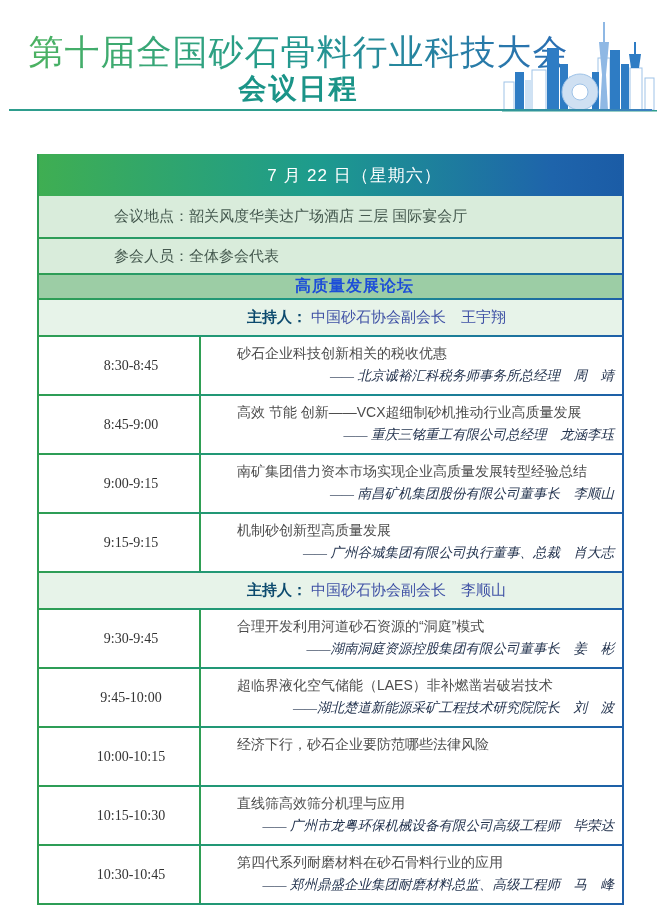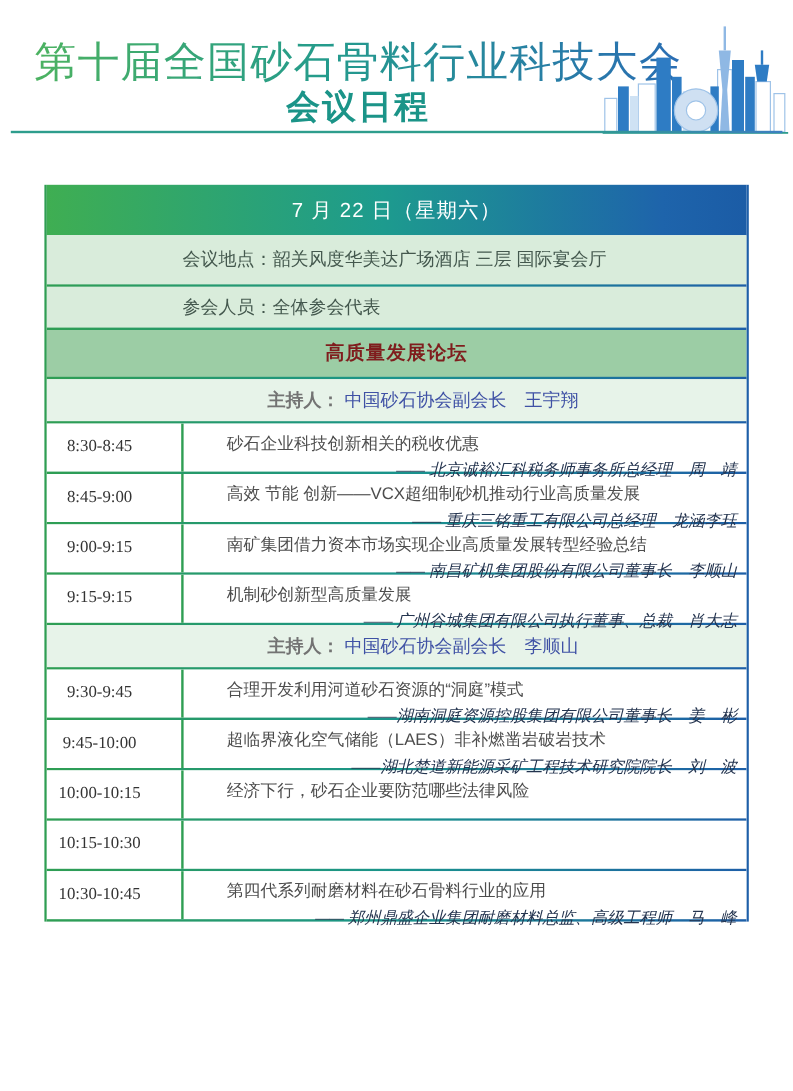--- a/index.html
+++ b/index.html
@@ -21,33 +21,33 @@
   }
   .header-rule { position:absolute; left:9px; right:9px; top:109px; height:2px;
     background:linear-gradient(90deg,#2e9d8d 0%,#2e9d8d 72%,#3c7fc0 100%); }
   .skyline { position:absolute; right:4px; top:20px; }
 
   
   .agenda { position:absolute; left:37px; top:154px; width:587px;
     border-left:2px solid #2f9e53; border-right:2px solid #1e5fa8; }
   .row { display:flex; align-items:center; width:100%;
     border-style:solid; border-width:0 0 2px 0;
-    border-image:linear-gradient(90deg,#2f9e53 0%,#1a948c 50%,#1e5fa8 100%) 1; }
+    border-image:linear-gradient(90deg,#2f9e53 0%,#1a948c 50%,#1e5fa8 100%) 1;padding-left:48px; }
   .row-day { height:42px; justify-content:center;
     background:linear-gradient(90deg,#3fae52 0%,#1d9b8e 48%,#1e64ab 88%,#1b5ca6 100%);
     color:#ffffff; font-size:17px; letter-spacing:1px; border:none; }
-  .row-info { height:43px; background:#d9ecdb; color:#44584e; font-size:15px; padding-left:113px; }
+  .row-info { height:43px; background:#d9ecdb; color:#44584e; font-size:15px; padding-left:75px; }
   .row-info2 { height:36px; }
-  .row-forum { height:41px; justify-content:center; background:#9ccda5;
-    color:#7f1d1d; font-size:16px; font-weight:bold; letter-spacing:1px; }
+  .row-forum { height:25px; justify-content:center; background:#9ccda5;
+    color:#1d4ed8; font-size:16px; font-weight:bold; letter-spacing:1px; }
   .row-host { height:37px; justify-content:center; background:#e7f3e9; font-size:15px; }
-  .host-label { color:#737373; font-weight:bold;margin-left:44px; }
+  .host-label { color:#0c4a6e; font-weight:bold;margin-left:44px; }
   .host-name { color:#3f51a5; margin-left:4px; }
 
-  .row-session { height:42px; background:#ffffff; align-items:stretch;gap:24px; }
+  .row-session { height:59px; background:#ffffff; align-items:stretch;gap:24px; }
   .cell-time { width:88px; flex:0 0 88px; display:flex; align-items:center; justify-content:center;
     font-family:"Liberation Serif", serif; font-size:14px; color:#333333; }
   .vdiv { width:2px; flex:0 0 2px; background:#2f9e53; }
   .cell-content { flex:1; display:flex; flex-direction:column; padding:7px 8px 4px 12px; }
   .topic { font-size:14px; color:#4d4d4d; line-height:19px; }
   .speaker { font-family:"Liberation Serif", serif; font-style:italic; font-size:13.5px;
     color:#24344f; text-align:right; margin-top:4px; line-height:18px; }
 </style>
 </head>
 <body>
@@ -188,20 +188,24 @@
       <div class="cell-time">10:00-10:15</div>
       <div class="vdiv"></div>
       <div class="cell-content">
         <div class="topic">经济下行，砂石企业要防范哪些法律风险</div>
       </div>
     </div>
 
     <div class="row row-session">
       <div class="cell-time">10:15-10:30</div>
       <div class="vdiv"></div>
+      <div class="cell-content">
+        <div class="topic">直线筛高效筛分机理与应用</div>
+        <div class="speaker">—— 广州市龙粤环保机械设备有限公司高级工程师　毕荣达</div>
+      </div>
     </div>
 
     <div class="row row-session">
       <div class="cell-time">10:30-10:45</div>
       <div class="vdiv"></div>
       <div class="cell-content">
         <div class="topic">第四代系列耐磨材料在砂石骨料行业的应用</div>
         <div class="speaker">—— 郑州鼎盛企业集团耐磨材料总监、高级工程师　马　峰</div>
       </div>
     </div>

